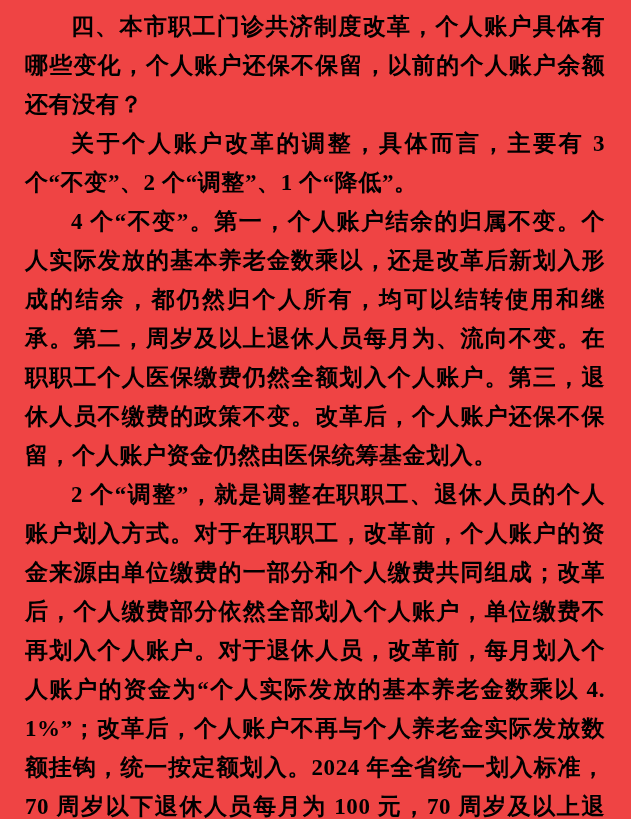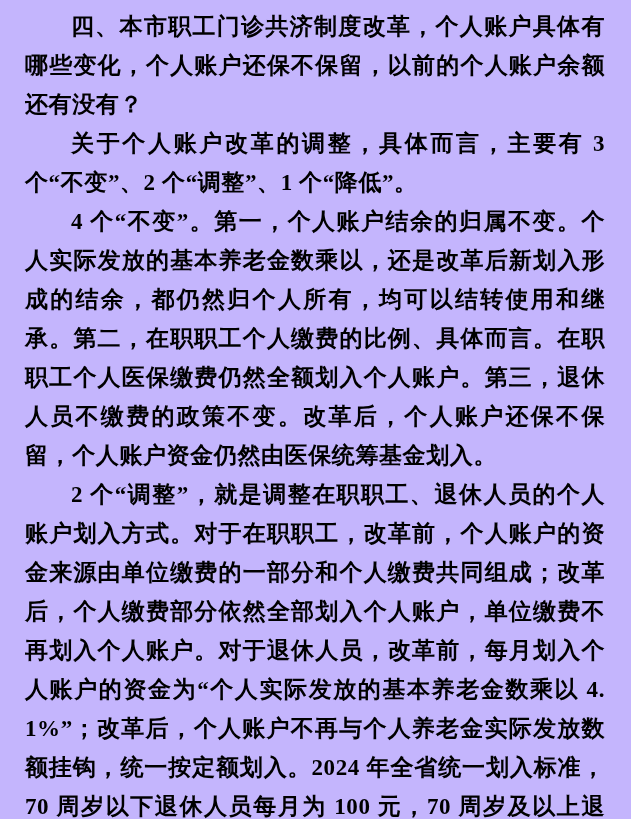--- a/index.html
+++ b/index.html
@@ -1,21 +1,21 @@
 <!DOCTYPE html>
 <html><head>
 <meta charset="utf-8">
 <style>
   html, body { margin: 0; padding: 0; background: #ffffff; }
   .page {
     position: relative;
     width: 631px;
     height: 819px;
     box-sizing: border-box;
-    background: #c4b5fd;
+    background: #ef4444;
     padding: 7px 26px 0 25px;
     font-family: "Liberation Serif", "DejaVu Serif", serif;
     color: #000000;
     overflow: hidden;
   }
   .para {
     margin: 0;
     font-size: 23px;
     line-height: 39px;
     letter-spacing: 0.6px;
@@ -30,17 +30,17 @@
 </style>
 </head>
 <body>
 
 <div class="page">
 
   <p class="para bold"><span class="run b">四、本市职工门诊共济制度改革，个人账户具体有哪些变化，个人账户还保不保留，以前的个人账户余额还有没有？</span></p>
 
   <p class="para"><span class="run">关于个人账户改革的调整，具体而言，主要有 3 个“不变”、2 个“调整”、1 个“降低”。</span></p>
 
-  <p class="para"><span class="run b">4 个“不变”。第一，个人账户结余的归属不变。</span><span class="run">个人实际发放的基本养老金数乘以，还是改革后新划入形成的结余，都仍然归个人所有，均可以结转使用和继承。</span><span class="run b">第二，在职职工个人缴费的比例、具体而言。</span><span class="run">在职职工个人医保缴费仍然全额划入个人账户。</span><span class="run b">第三，退休人员不缴费的政策不变。</span><span class="run">改革后，个人账户还保不保留，个人账户资金仍然由医保统筹基金划入。</span></p>
+  <p class="para"><span class="run b">4 个“不变”。第一，个人账户结余的归属不变。</span><span class="run">个人实际发放的基本养老金数乘以，还是改革后新划入形成的结余，都仍然归个人所有，均可以结转使用和继承。</span><span class="run b">第二，周岁及以上退休人员每月为、流向不变。</span><span class="run">在职职工个人医保缴费仍然全额划入个人账户。</span><span class="run b">第三，退休人员不缴费的政策不变。</span><span class="run">改革后，个人账户还保不保留，个人账户资金仍然由医保统筹基金划入。</span></p>
 
   <p class="para"><span class="run b">2 个“调整”</span><span class="run">，就是调整在职职工、退休人员的个人账户划入方式。</span><span class="run b">对于在职职工</span><span class="run">，改革前，个人账户的资金来源由单位缴费的一部分和个人缴费共同组成；改革后，个人缴费部分依然全部划入个人账户，单位缴费不再划入个人账户。</span><span class="run b">对于退休人员</span><span class="run">，改革前，每月划入个人账户的资金为“个人实际发放的基本养老金数乘以 4.1%”；改革后，个人账户不再与个人养老金实际发放数额挂钩，统一按定额划入。2024 年全省统一划入标准，70 周岁以下退休人员每月为 100 元，70 周岁及以上退休人员每月为 125 元。</span></p>
 
 </div>
 
 </body></html>

